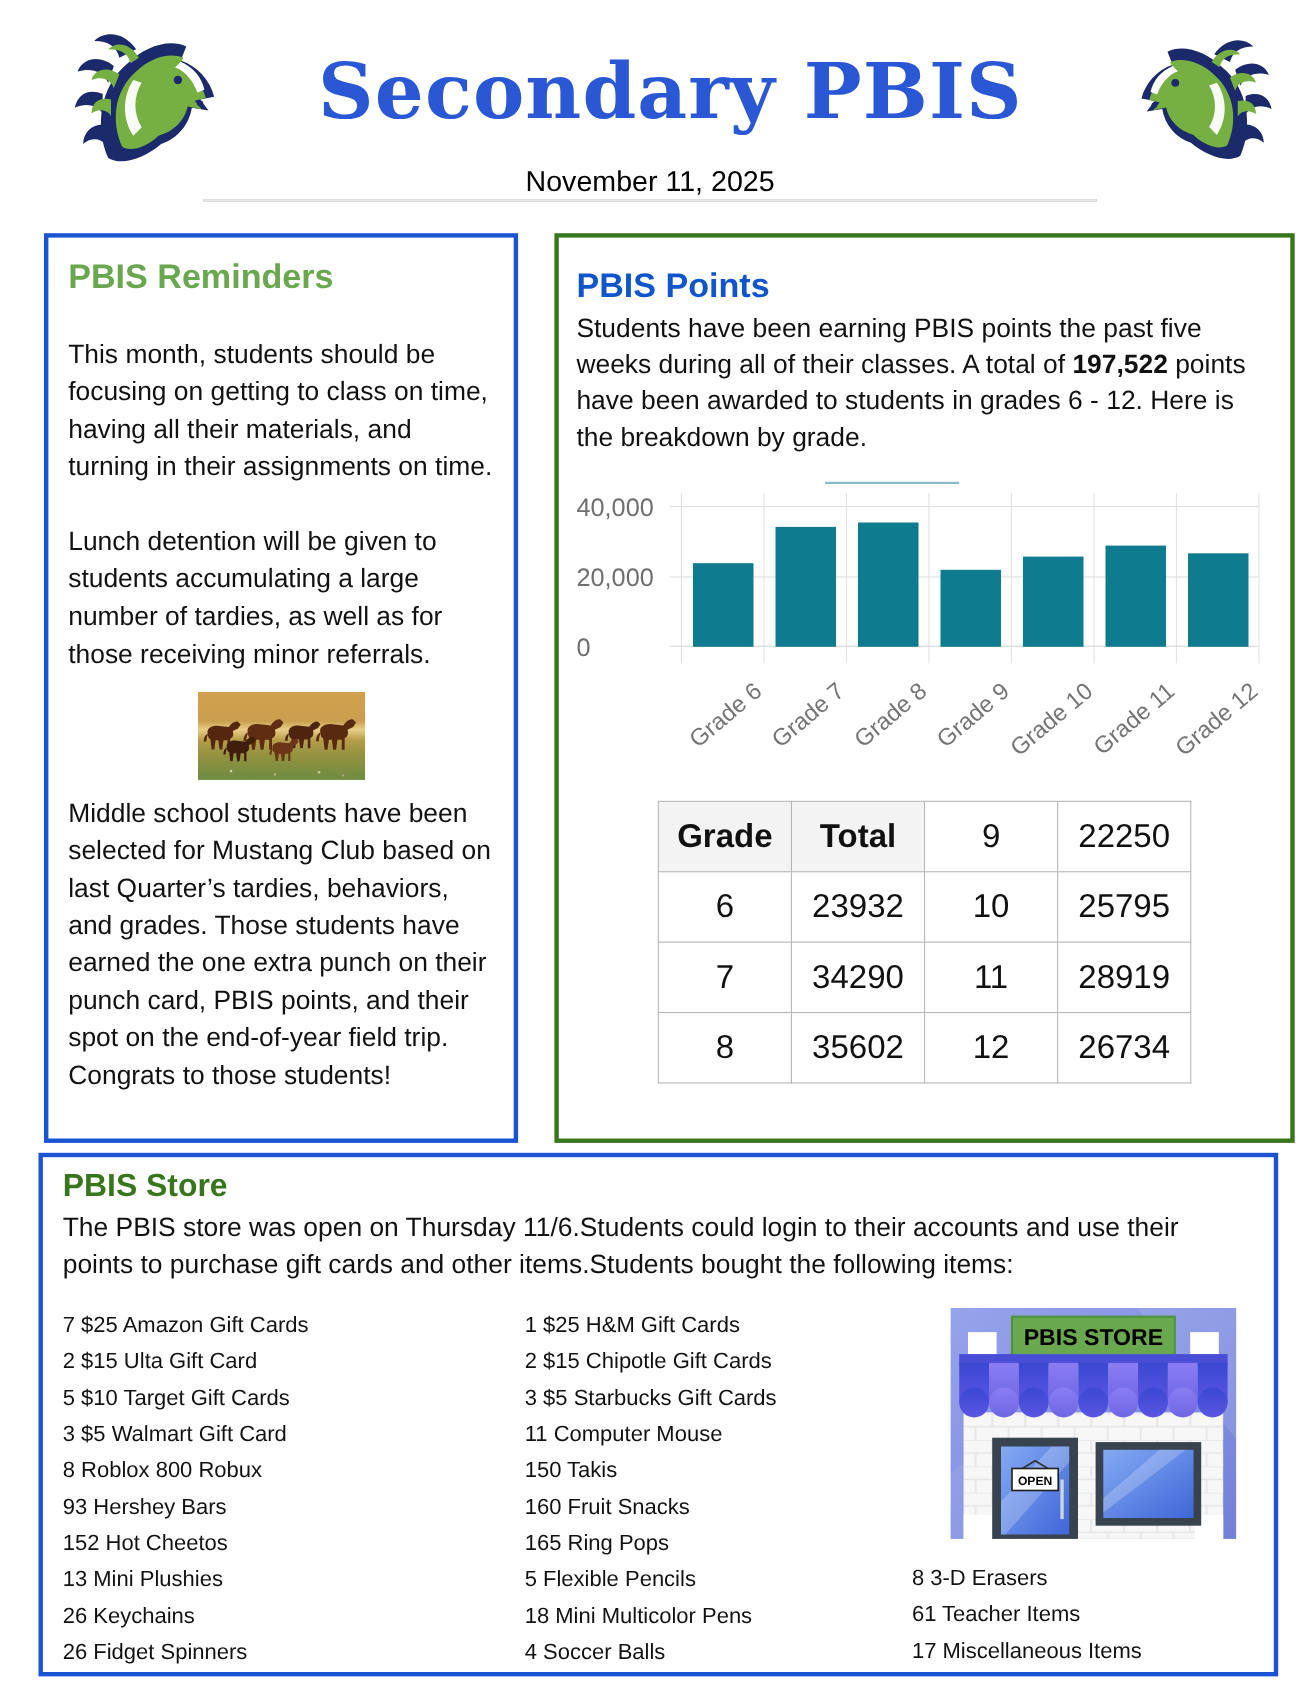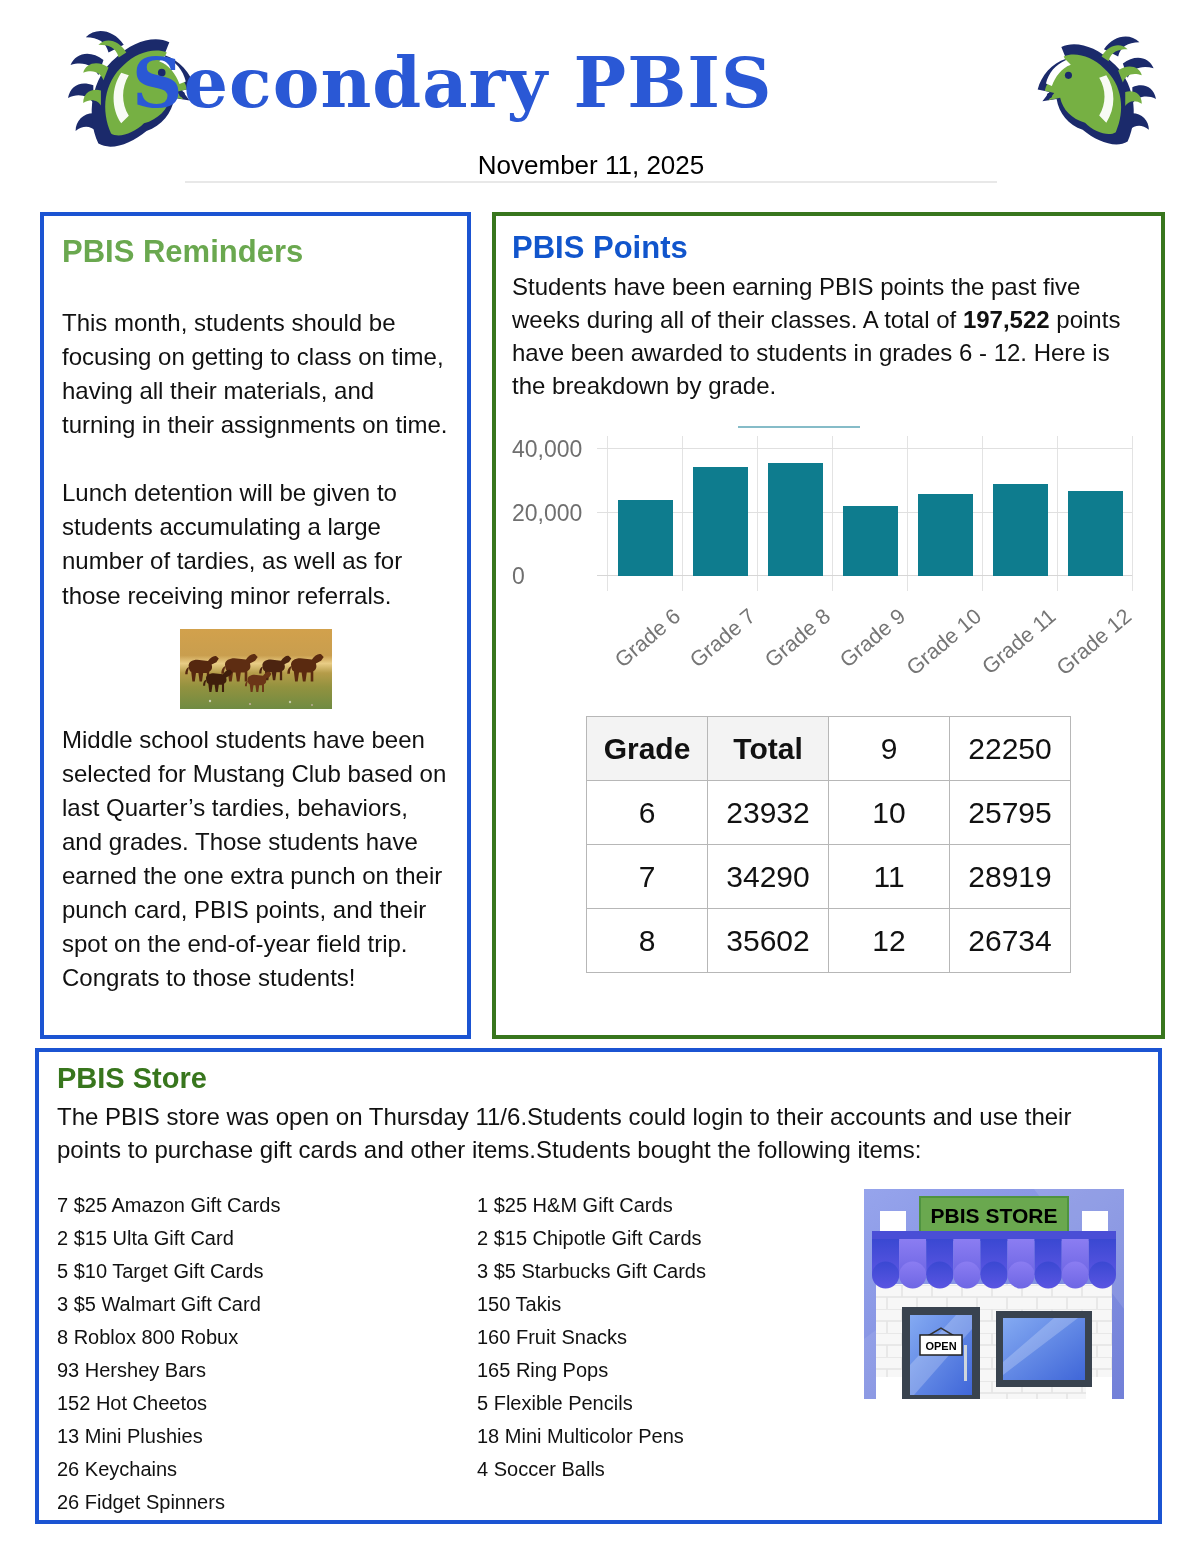--- a/index.html
+++ b/index.html
@@ -7,31 +7,31 @@
   body {
     width:1195px; height:1552px; position:relative; background:#ffffff;
     font-family:"Liberation Sans", sans-serif; color:#111; overflow:hidden;
   }
 
   
   .logo { position:absolute; }
   .logo-left  { left:50px;  top:22px; width:188px; height:152px; }
   .logo-right { left:1005px; top:28px; width:160px; height:142px; transform:scaleX(-1); }
   .header-title {
-    position:absolute; left:132px; width:895px; top:44px; text-align:left;
+    position:absolute; left:162px; width:895px; top:44px; text-align:center;
     font-family:"DejaVu Serif", serif; font-weight:bold; font-size:70px; line-height:1.1;
     color:#2a58d5; letter-spacing:1px;
   }
   .header-date { position:absolute; left:185px; width:812px; top:150px; text-align:center; font-size:26px; color:#000; }
   .header-rule { position:absolute; left:185px; width:812px; top:181px; height:2px; background:#7f7f7f; border-bottom:2px solid #e8e8e8; }
 
   
   .box { position:absolute; background:#fff; }
   .box-reminders { left:40px;  top:212px;  width:431px;  height:827px; border:4px solid #1b54d2; padding:12px 18px; }
-  .box-points    { left:492px; top:212px;  width:673px;  height:827px; border:4px solid #38761d; padding:12px 16px; }
+  .box-points    { left:504px; top:212px;  width:673px;  height:827px; border:4px solid #38761d; padding:24px 16px; }
   .box-store     { left:35px;  top:1048px; width:1127px; height:476px; border:4px solid #1b54d2; padding:8px 18px; }
 
   .h-green     { color:#6aa84f; font-size:31px; font-weight:bold; margin:6px 0 0; }
   .h-blue      { color:#1155cc; font-size:31px; font-weight:bold; margin:2px 0 0; }
   .h-darkgreen { color:#38761d; font-size:29px; font-weight:bold; margin:2px 0 0; }
 
   .box-reminders p { font-size:24px; line-height:1.42; margin:0; }
   .box-reminders .p1 { margin-top:36px; }
   .box-reminders .p2 { margin-top:34px; }
   .box-reminders .p3 { margin-top:14px; }
@@ -234,20 +234,21 @@
         <li>93 Hershey Bars</li>
         <li>152 Hot Cheetos</li>
         <li>13 Mini Plushies</li>
         <li>26 Keychains</li>
         <li>26 Fidget Spinners</li>
       </ul>
     <ul class="store-col colw2">
         <li>1 $25 H&amp;M Gift Cards</li>
         <li>2 $15 Chipotle Gift Cards</li>
         <li>3 $5 Starbucks Gift Cards</li>
+        <li>11 Computer Mouse</li>
         <li>150 Takis</li>
         <li>160 Fruit Snacks</li>
         <li>165 Ring Pops</li>
         <li>5 Flexible Pencils</li>
         <li>18 Mini Multicolor Pens</li>
         <li>4 Soccer Balls</li>
       </ul>
     <div class="col3wrap">
       <svg class="storefront" viewBox="0 0 260 210" preserveAspectRatio="none">
         <defs>
@@ -307,15 +308,20 @@
         <rect x="46" y="126" width="62" height="80" fill="url(#glassGrad)"></rect>
         <polygon points="46,206 46,176 92,126 108,126 108,140 50,206" fill="#ffffff" opacity="0.22"></polygon>
         <rect x="100" y="156" width="3" height="36" fill="#cfd6dd"></rect>
         <polyline points="62,148 77,139 92,148" stroke="#333" stroke-width="1.5" fill="none"></polyline>
         <rect x="56" y="146" width="42" height="20" fill="#ffffff" stroke="#222" stroke-width="1.5"></rect>
         <text x="77" y="161" text-anchor="middle" font-family="Liberation Sans, sans-serif" font-size="11" font-weight="bold" fill="#000">OPEN</text>
         <rect x="132" y="122" width="96" height="76" fill="#39434f"></rect>
         <rect x="139" y="129" width="82" height="62" fill="url(#glassGrad)"></rect>
         <polygon points="139,191 139,173 190,129 214,129 139,186" fill="#ffffff" opacity="0.22"></polygon>
       </svg>
+      <ul class="store-col">
+          <li>8 3-D Erasers</li>
+          <li>61 Teacher Items</li>
+          <li>17 Miscellaneous Items</li>
+        </ul>
     </div>
   </div>
 </div>
 
 </body></html>

